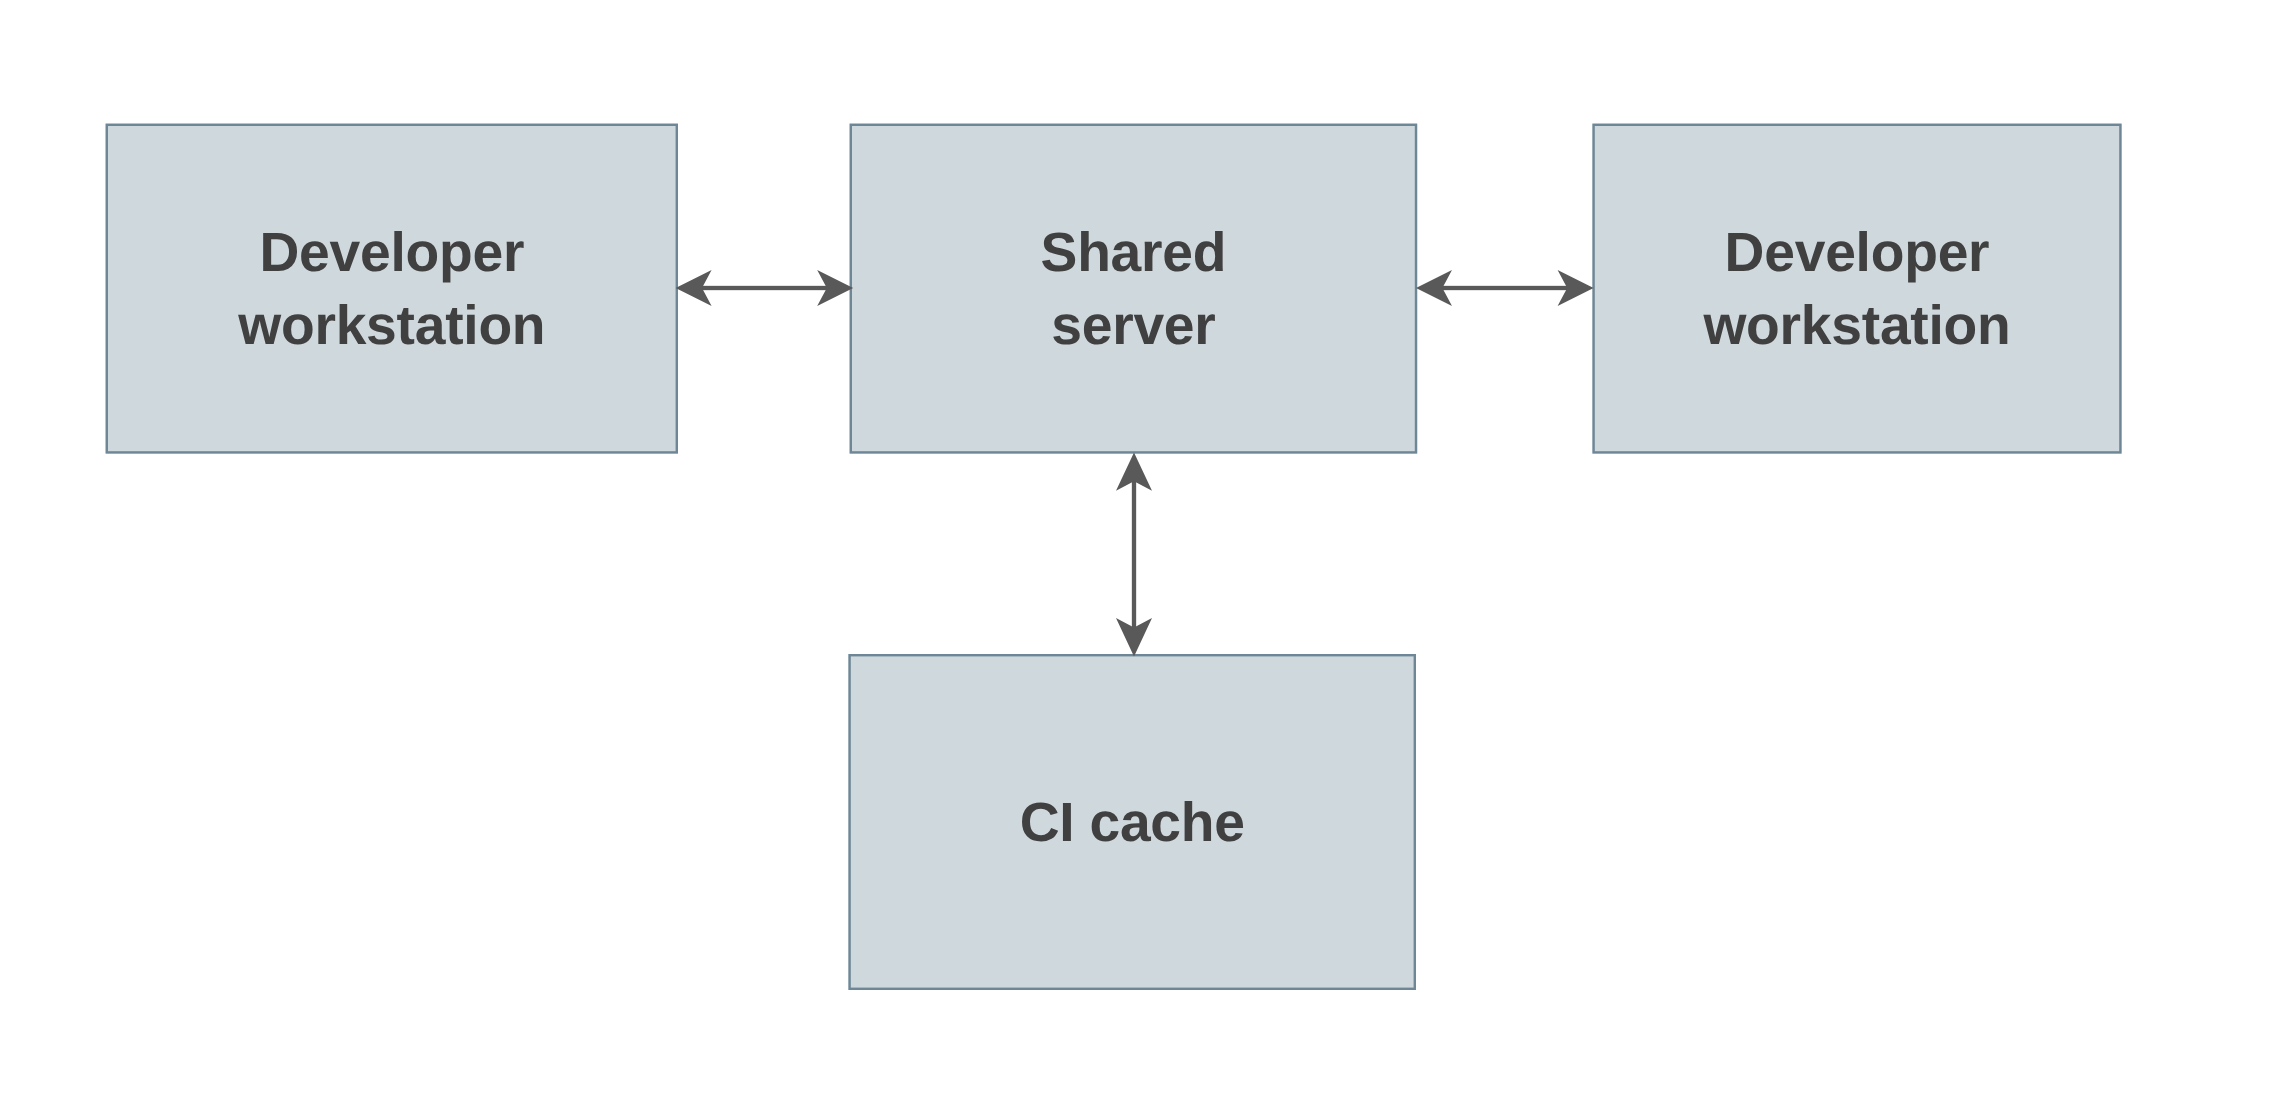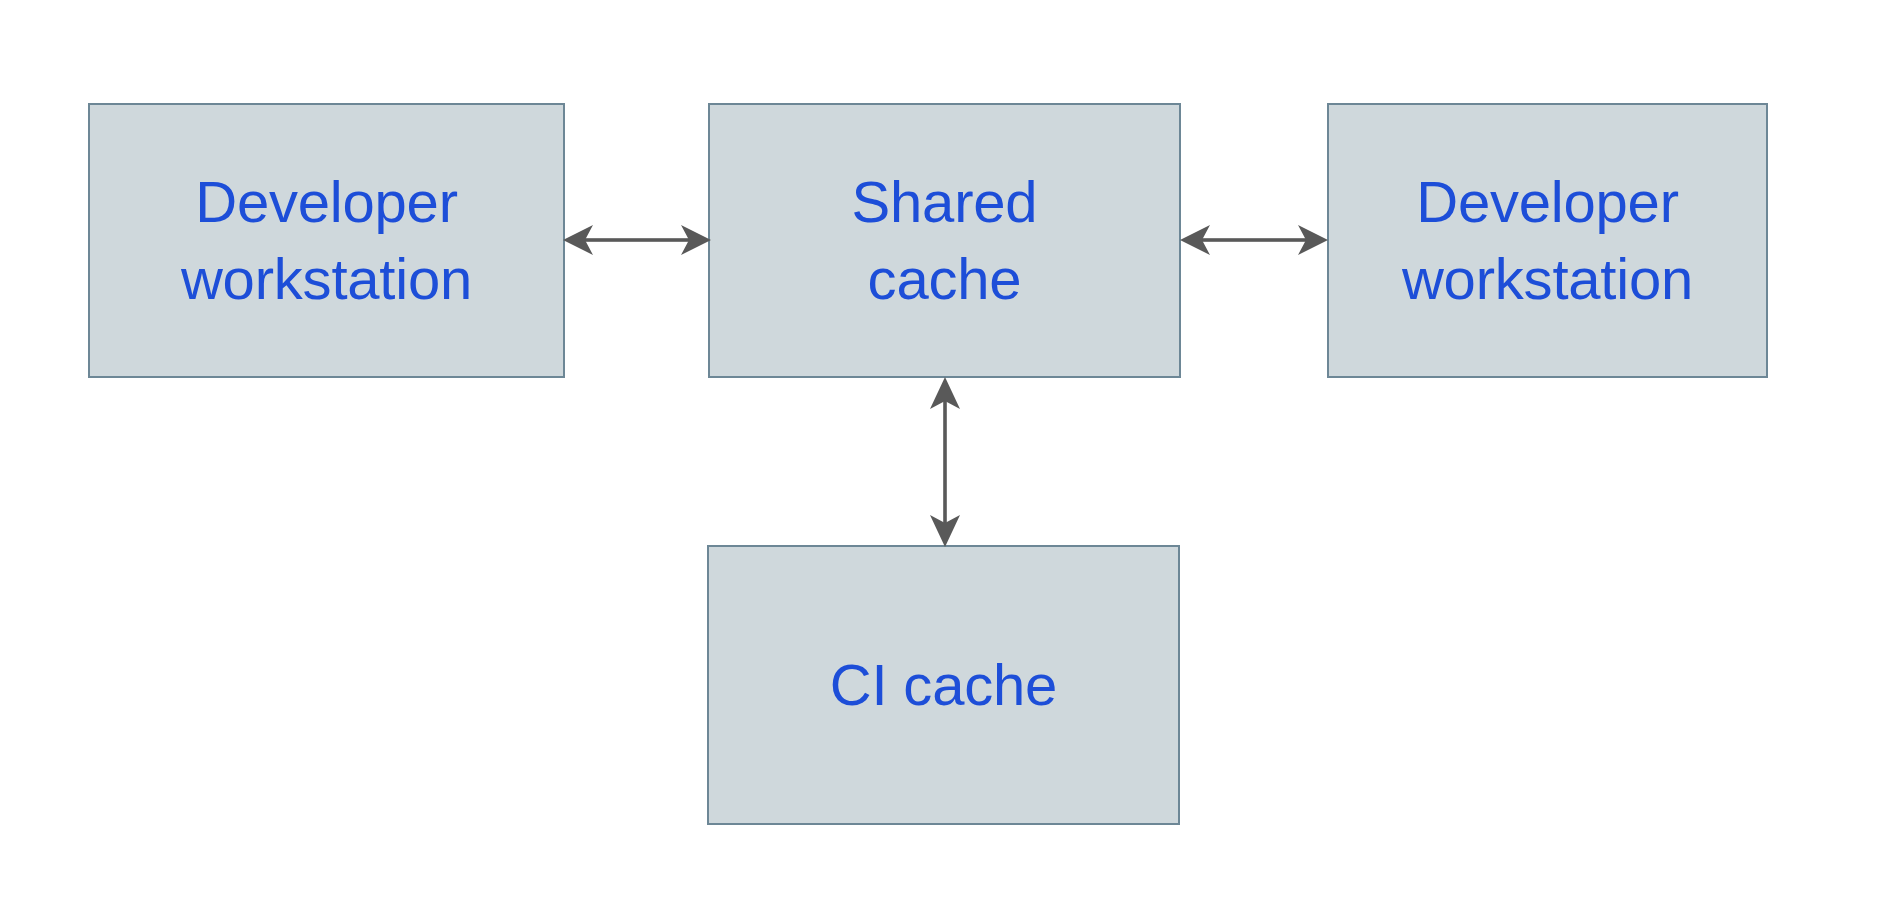--- a/index.html
+++ b/index.html
@@ -23,24 +23,24 @@
     box-sizing: border-box;
     background: #cfd8dc;
     border: 2px solid #6d8796;
     display: flex;
     align-items: center;
     justify-content: center;
     text-align: center;
   }
   .node-label {
     font-family: "Liberation Sans", "DejaVu Sans", sans-serif;
-    font-size: 58px;
+    font-size: 46px;
     line-height: 1.32;
-    color: #1d4ed8;
-    font-weight: 400;
+    color: #404040;
+    font-weight: 700;
     letter-spacing: -0.2px;
     white-space: pre-line;
     padding: 0 6px;
   }
   #node-dev-left  { left: 88px;   top: 103px; width: 477px; height: 275px; }
   #node-cache     { left: 708px;  top: 103px; width: 473px; height: 275px; }
   #node-dev-right { left: 1327px; top: 103px; width: 441px; height: 275px; }
   #node-ci        { left: 707px;  top: 545px; width: 473px; height: 280px; }
 
   .edge {
@@ -56,21 +56,21 @@
 
 <div id="canvas">
 
   <div class="node" id="node-dev-left">
     <span class="node-label">Developer
 workstation</span>
   </div>
 
   <div class="node" id="node-cache">
     <span class="node-label">Shared
-cache</span>
+server</span>
   </div>
 
   <div class="node" id="node-dev-right">
     <span class="node-label">Developer
 workstation</span>
   </div>
 
   <div class="node" id="node-ci">
     <span class="node-label">CI cache</span>
   </div>

